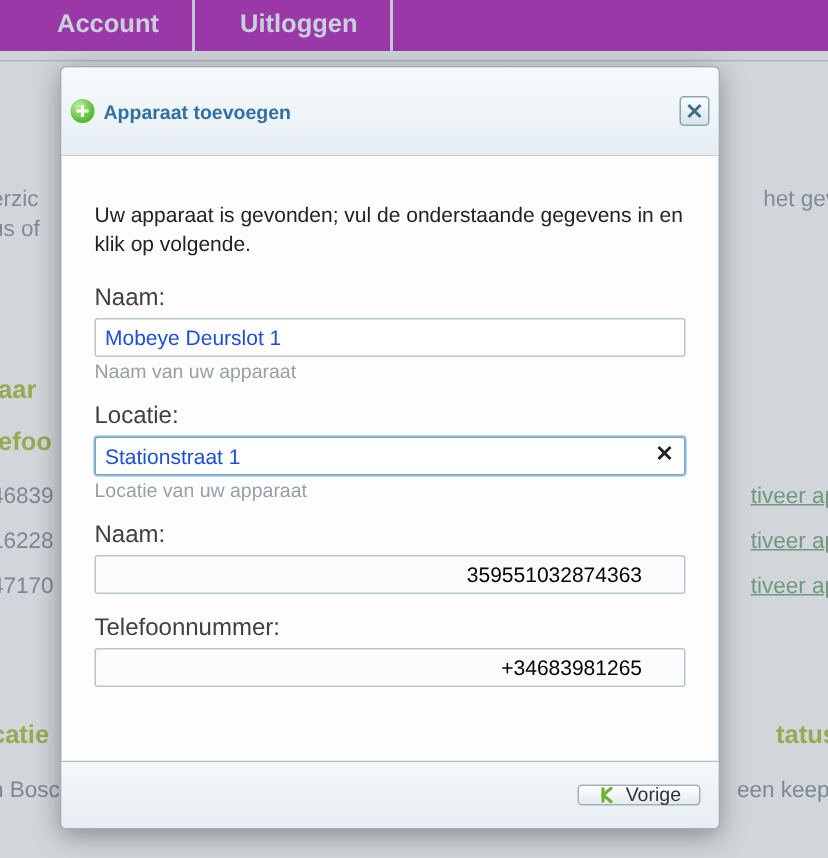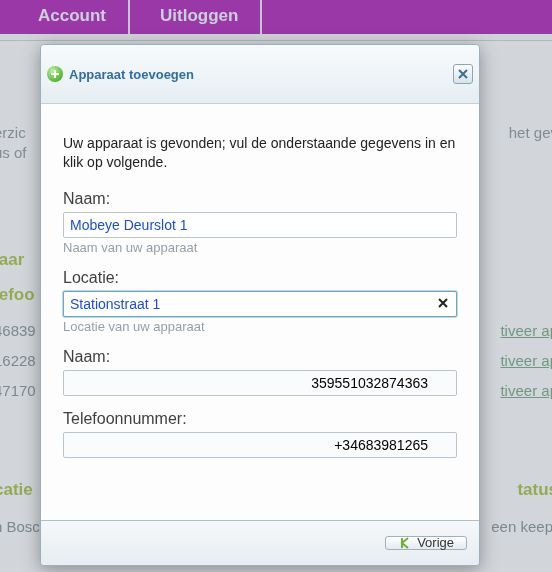--- a/index.html
+++ b/index.html
@@ -305,21 +305,21 @@
       </span>
     </div>
     <div class="helper">Locatie van uw apparaat</div>
 
     <div class="field-label">Naam:</div>
     <div class="input-wrap" style="margin-bottom:14px;">
       <input type="text" disabled="" value="359551032874363" style="">
     </div>
 
     <div class="field-label">Telefoonnummer:</div>
-    <div class="input-wrap" style="margin-bottom:52px;">
+    <div class="input-wrap" style="margin-bottom:39px;">
       <input type="text" disabled="" value="+34683981265" style="">
     </div>
   </div>
 
   <div class="modal-footer">
     <button class="btn">
       <svg viewBox="0 0 14 14">
         <path d="M10 2 L4 7 L10 12" fill="none" stroke="#6fb030" stroke-width="2"></path>
         <path d="M4 2 L4 12" stroke="#6fb030" stroke-width="2"></path>
       </svg>

